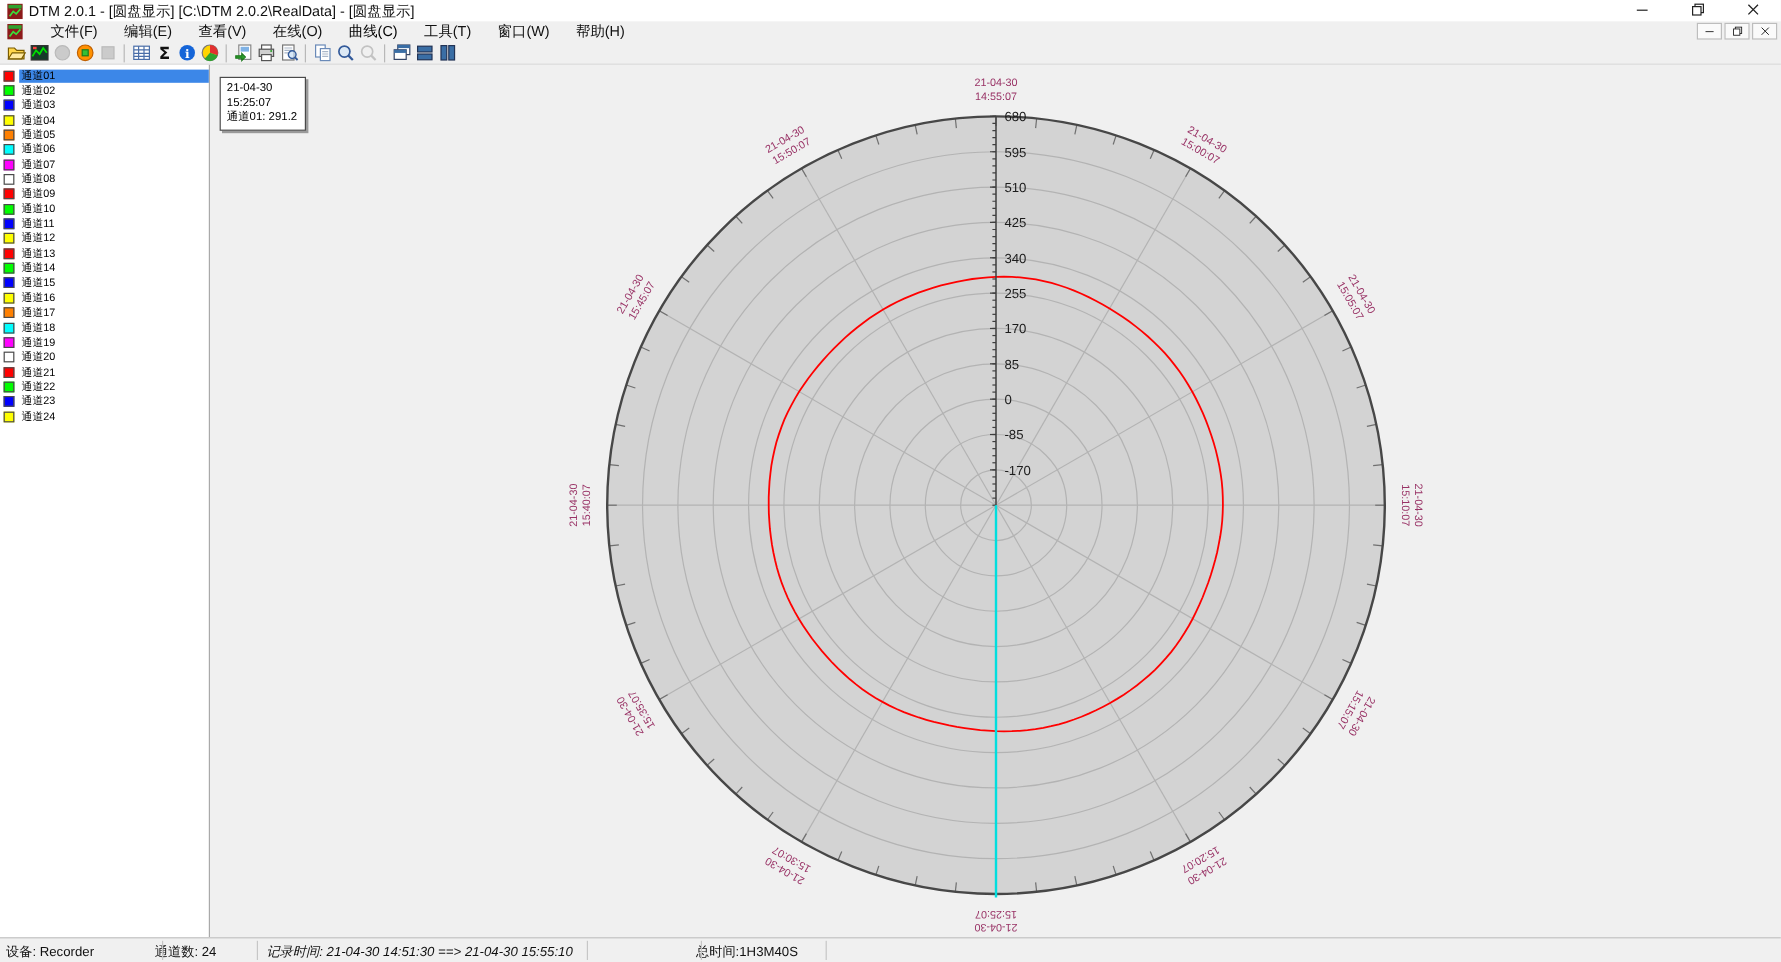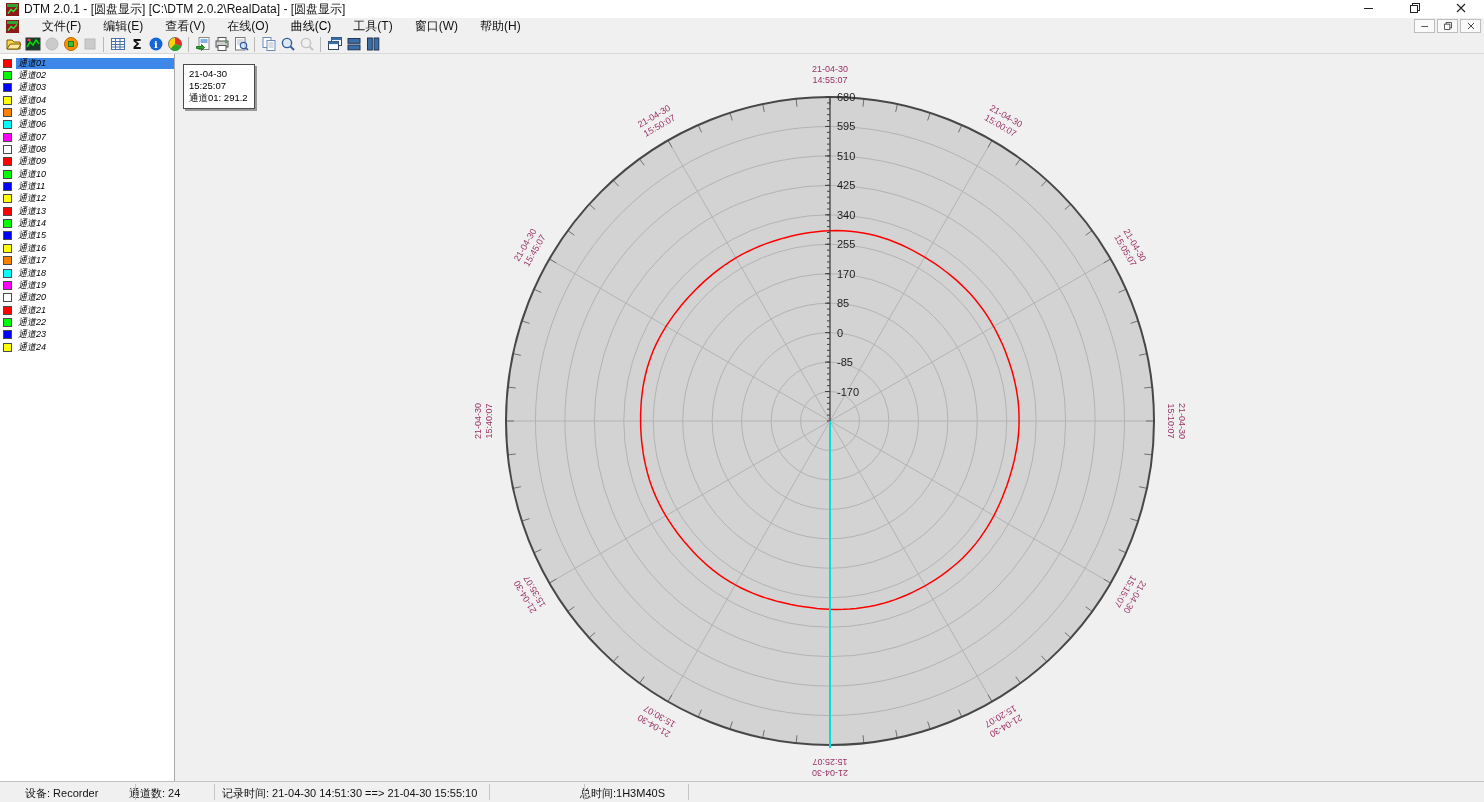--- a/index.html
+++ b/index.html
@@ -21,21 +21,21 @@
   .child-btn { width:21px; height:14px; border:1px solid #bdbdbd; background:#fafafa;
     display:flex; align-items:center; justify-content:center; }
   
   .toolbar { position:absolute; left:0; top:35px; width:1484px; height:19px; background:#f0f0f0;
     border-bottom:1px solid #d9d9d9; display:flex; align-items:center; padding-left:4px; }
   .tbtn { width:19px; height:18px; display:flex; align-items:center; justify-content:center; }
   .tsep { width:1px; height:15px; background:#b8b8b8; margin:0 4px; }
   
   .sidebar { position:absolute; left:0; top:54px; width:175px; height:727px; background:#ffffff;
     border-right:1px solid #a9a9a9; padding-top:3px; }
-  .ch { display:flex; align-items:center; height:12.35px; font-size:9px; color:#000;font-style:italic; }
+  .ch { display:flex; align-items:center; height:12.35px; font-size:9px; color:#000; }
   .sq { width:9px; height:9px; border:1px solid #4a4a4a; margin:0 4px 0 3px; flex:none; }
   .chl { flex:1; padding:0 2px; line-height:11px; }
   .chl.sel { color:#000; }
   
   .chart-area { position:absolute; left:176px; top:54px; width:1308px; height:727px; background:#f0f0f0; }
   
   .tooltip { position:absolute; left:7px; top:10px; background:#ffffff; border:1px solid #4a4a4a;
     box-shadow:2px 2px 0 #9a9a9a; font-size:9.5px; line-height:12px; padding:3px 6px 4px 5px;
     color:#000; white-space:nowrap; }
   
@@ -558,23 +558,23 @@
       <text transform="translate(480.9999999999999 67.3552102905843) rotate(330)" text-anchor="middle" font-size="9" fill="#993366" font-family="Liberation Sans, sans-serif"><tspan x="0" y="-3">21-04-30</tspan><tspan x="0" y="8">15:50:07</tspan></text>
     </svg>
   <div class="tooltip">
     <div>21-04-30</div>
     <div>15:25:07</div>
     <div>通道01: 291.2</div>
   </div>
 </div>
 
 <div class="statusbar" id="statusbar">
-    <span class="sfield" style="left: 5px; margin-left: 20px;">设备: Recorder</span>
+    <span class="sfield" style="left: 5px;">设备: Recorder</span>
     <span class="sfield" style="left: 129px;">通道数: 24</span>
-    <span class="sfield" style="left: 222px;">记录时间: 21-04-30 14:51:30 ==&gt; 21-04-30 15:55:10</span>
+    <span class="sfield" style="left: 222px; font-style: italic;">记录时间: 21-04-30 14:51:30 ==&gt; 21-04-30 15:55:10</span>
     <span class="sfield" style="left: 497px; margin-top: 44px;">记录间隔: 1</span>
     <span class="sfield" style="left: 580px;">总时间:1H3M40S</span>
     <span class="ssep" style="left: 135px;"></span>
     <span class="ssep" style="left: 214px;"></span>
     <span class="ssep" style="left: 489px;"></span>
     <span class="ssep" style="left: 584px;"></span>
     <span class="ssep" style="left: 688px;"></span>
   </div>
 
 </body></html>

